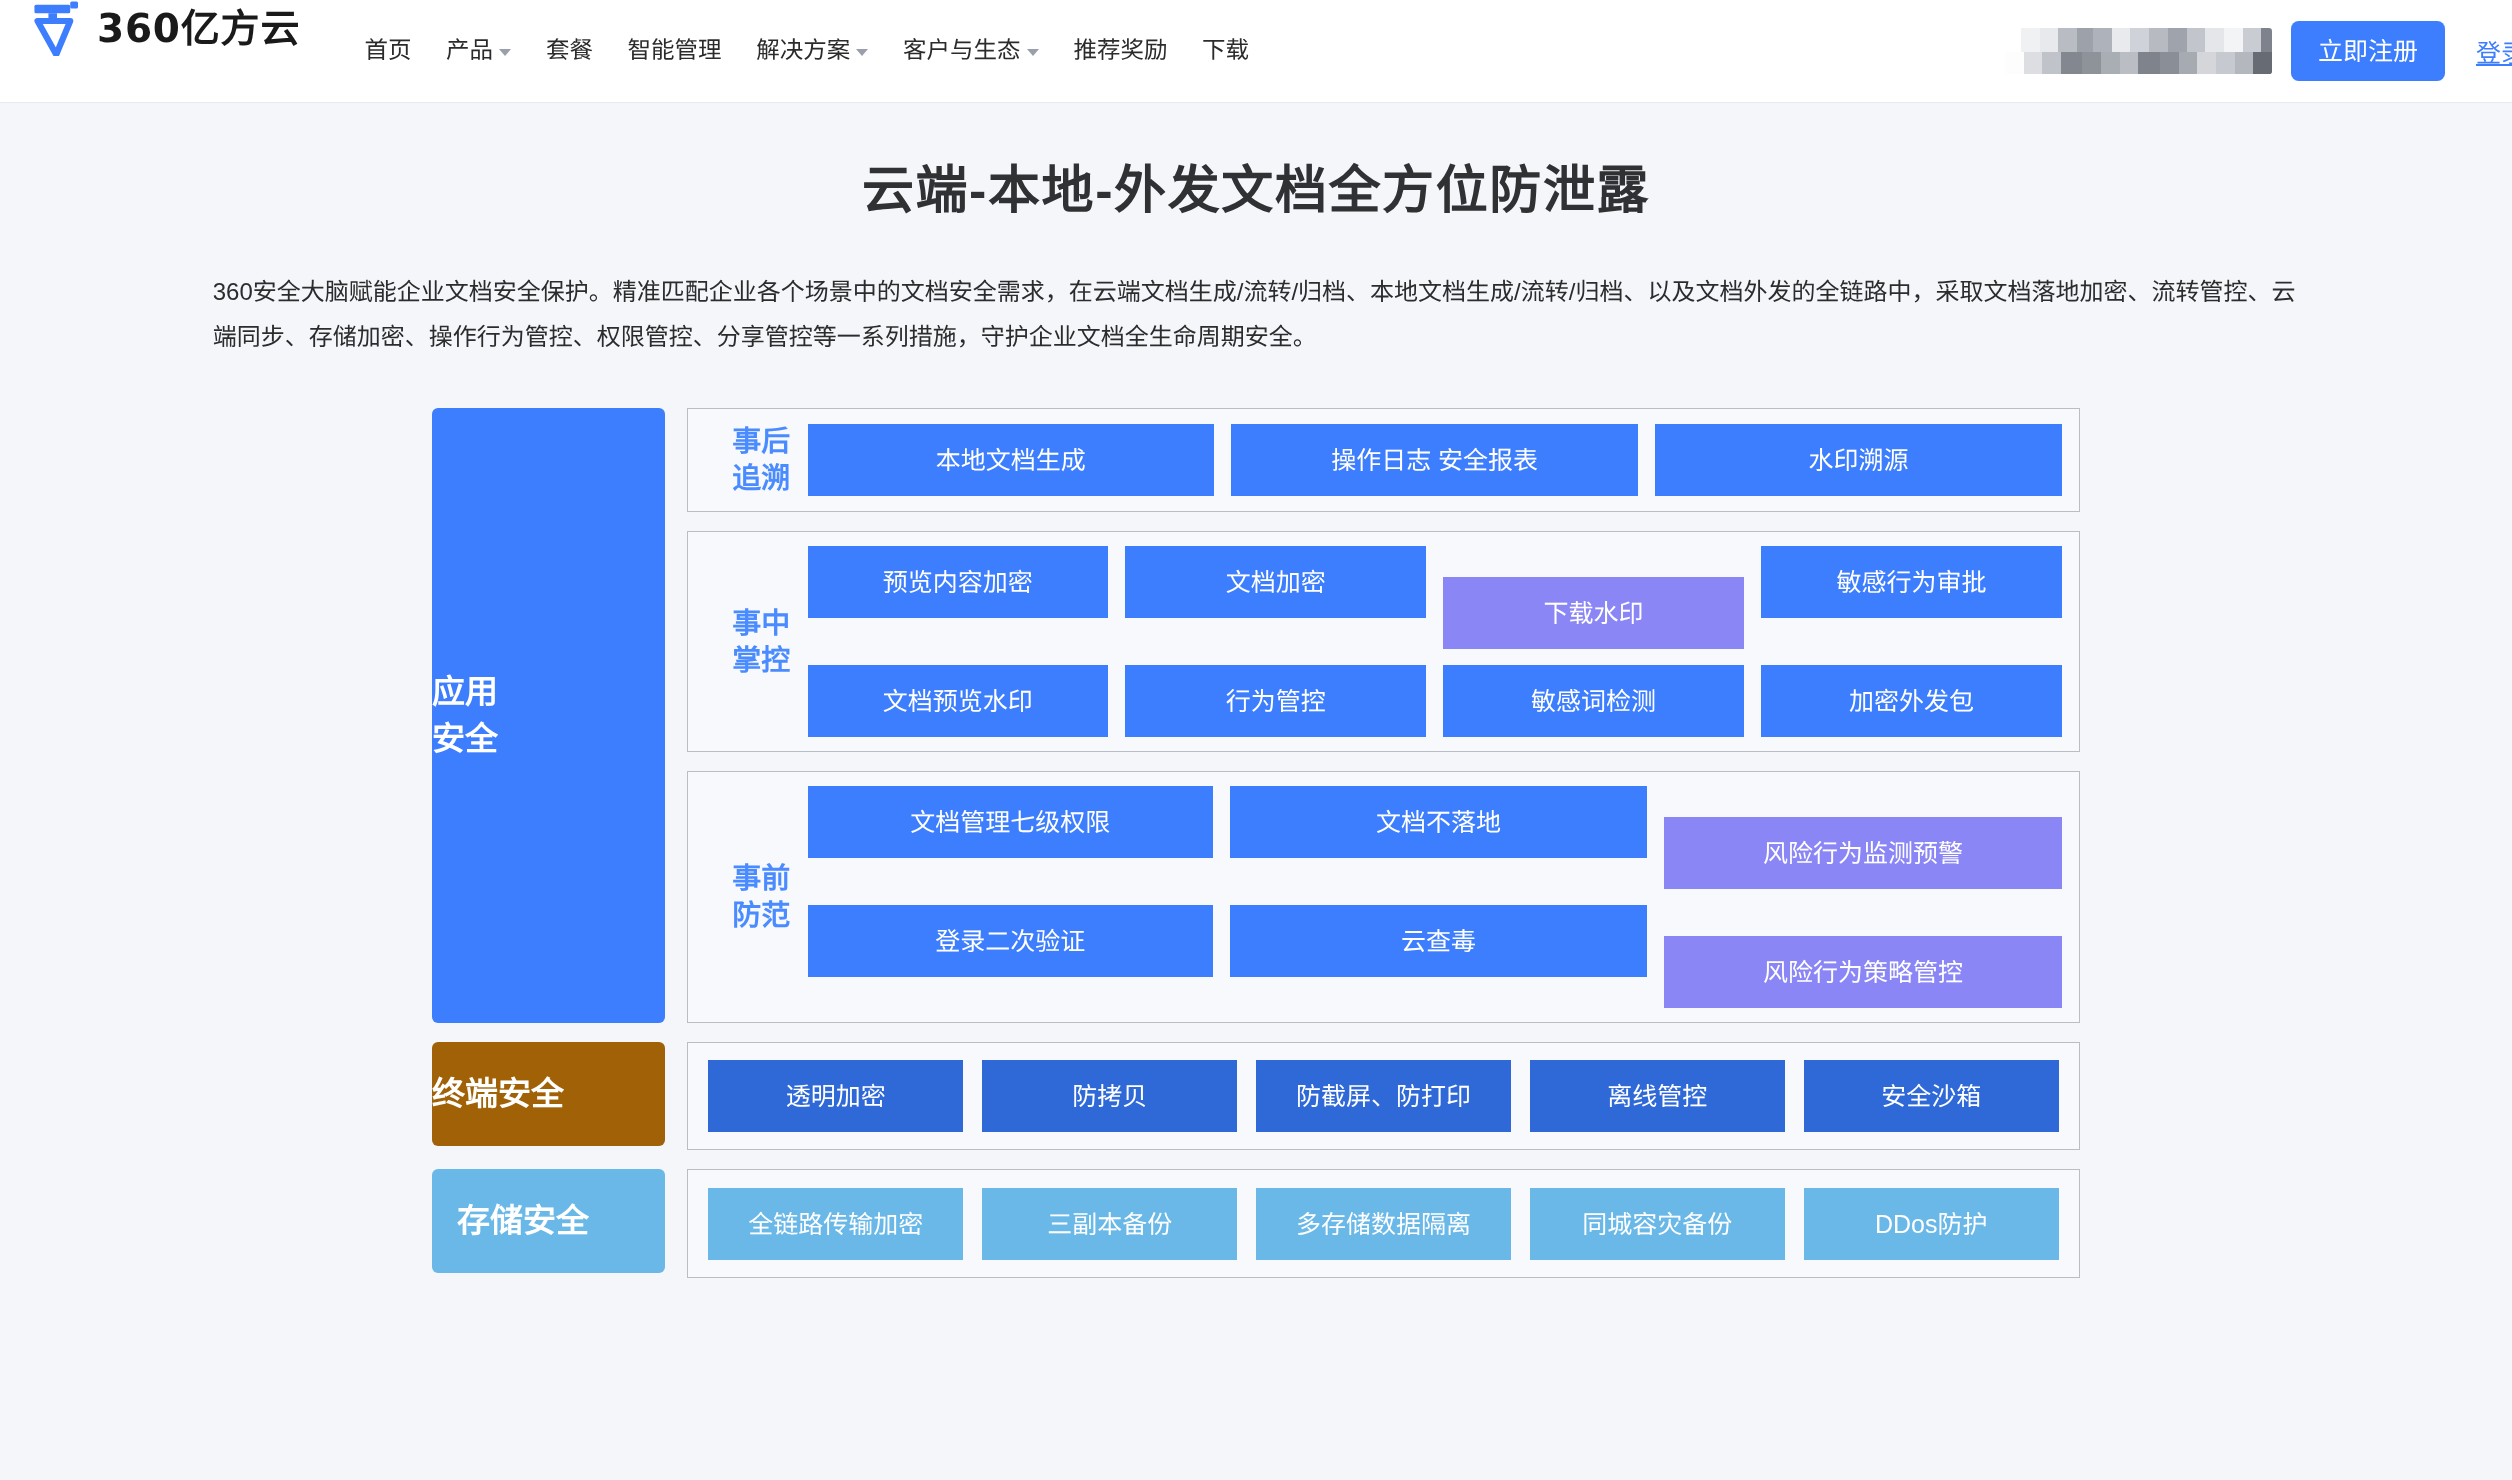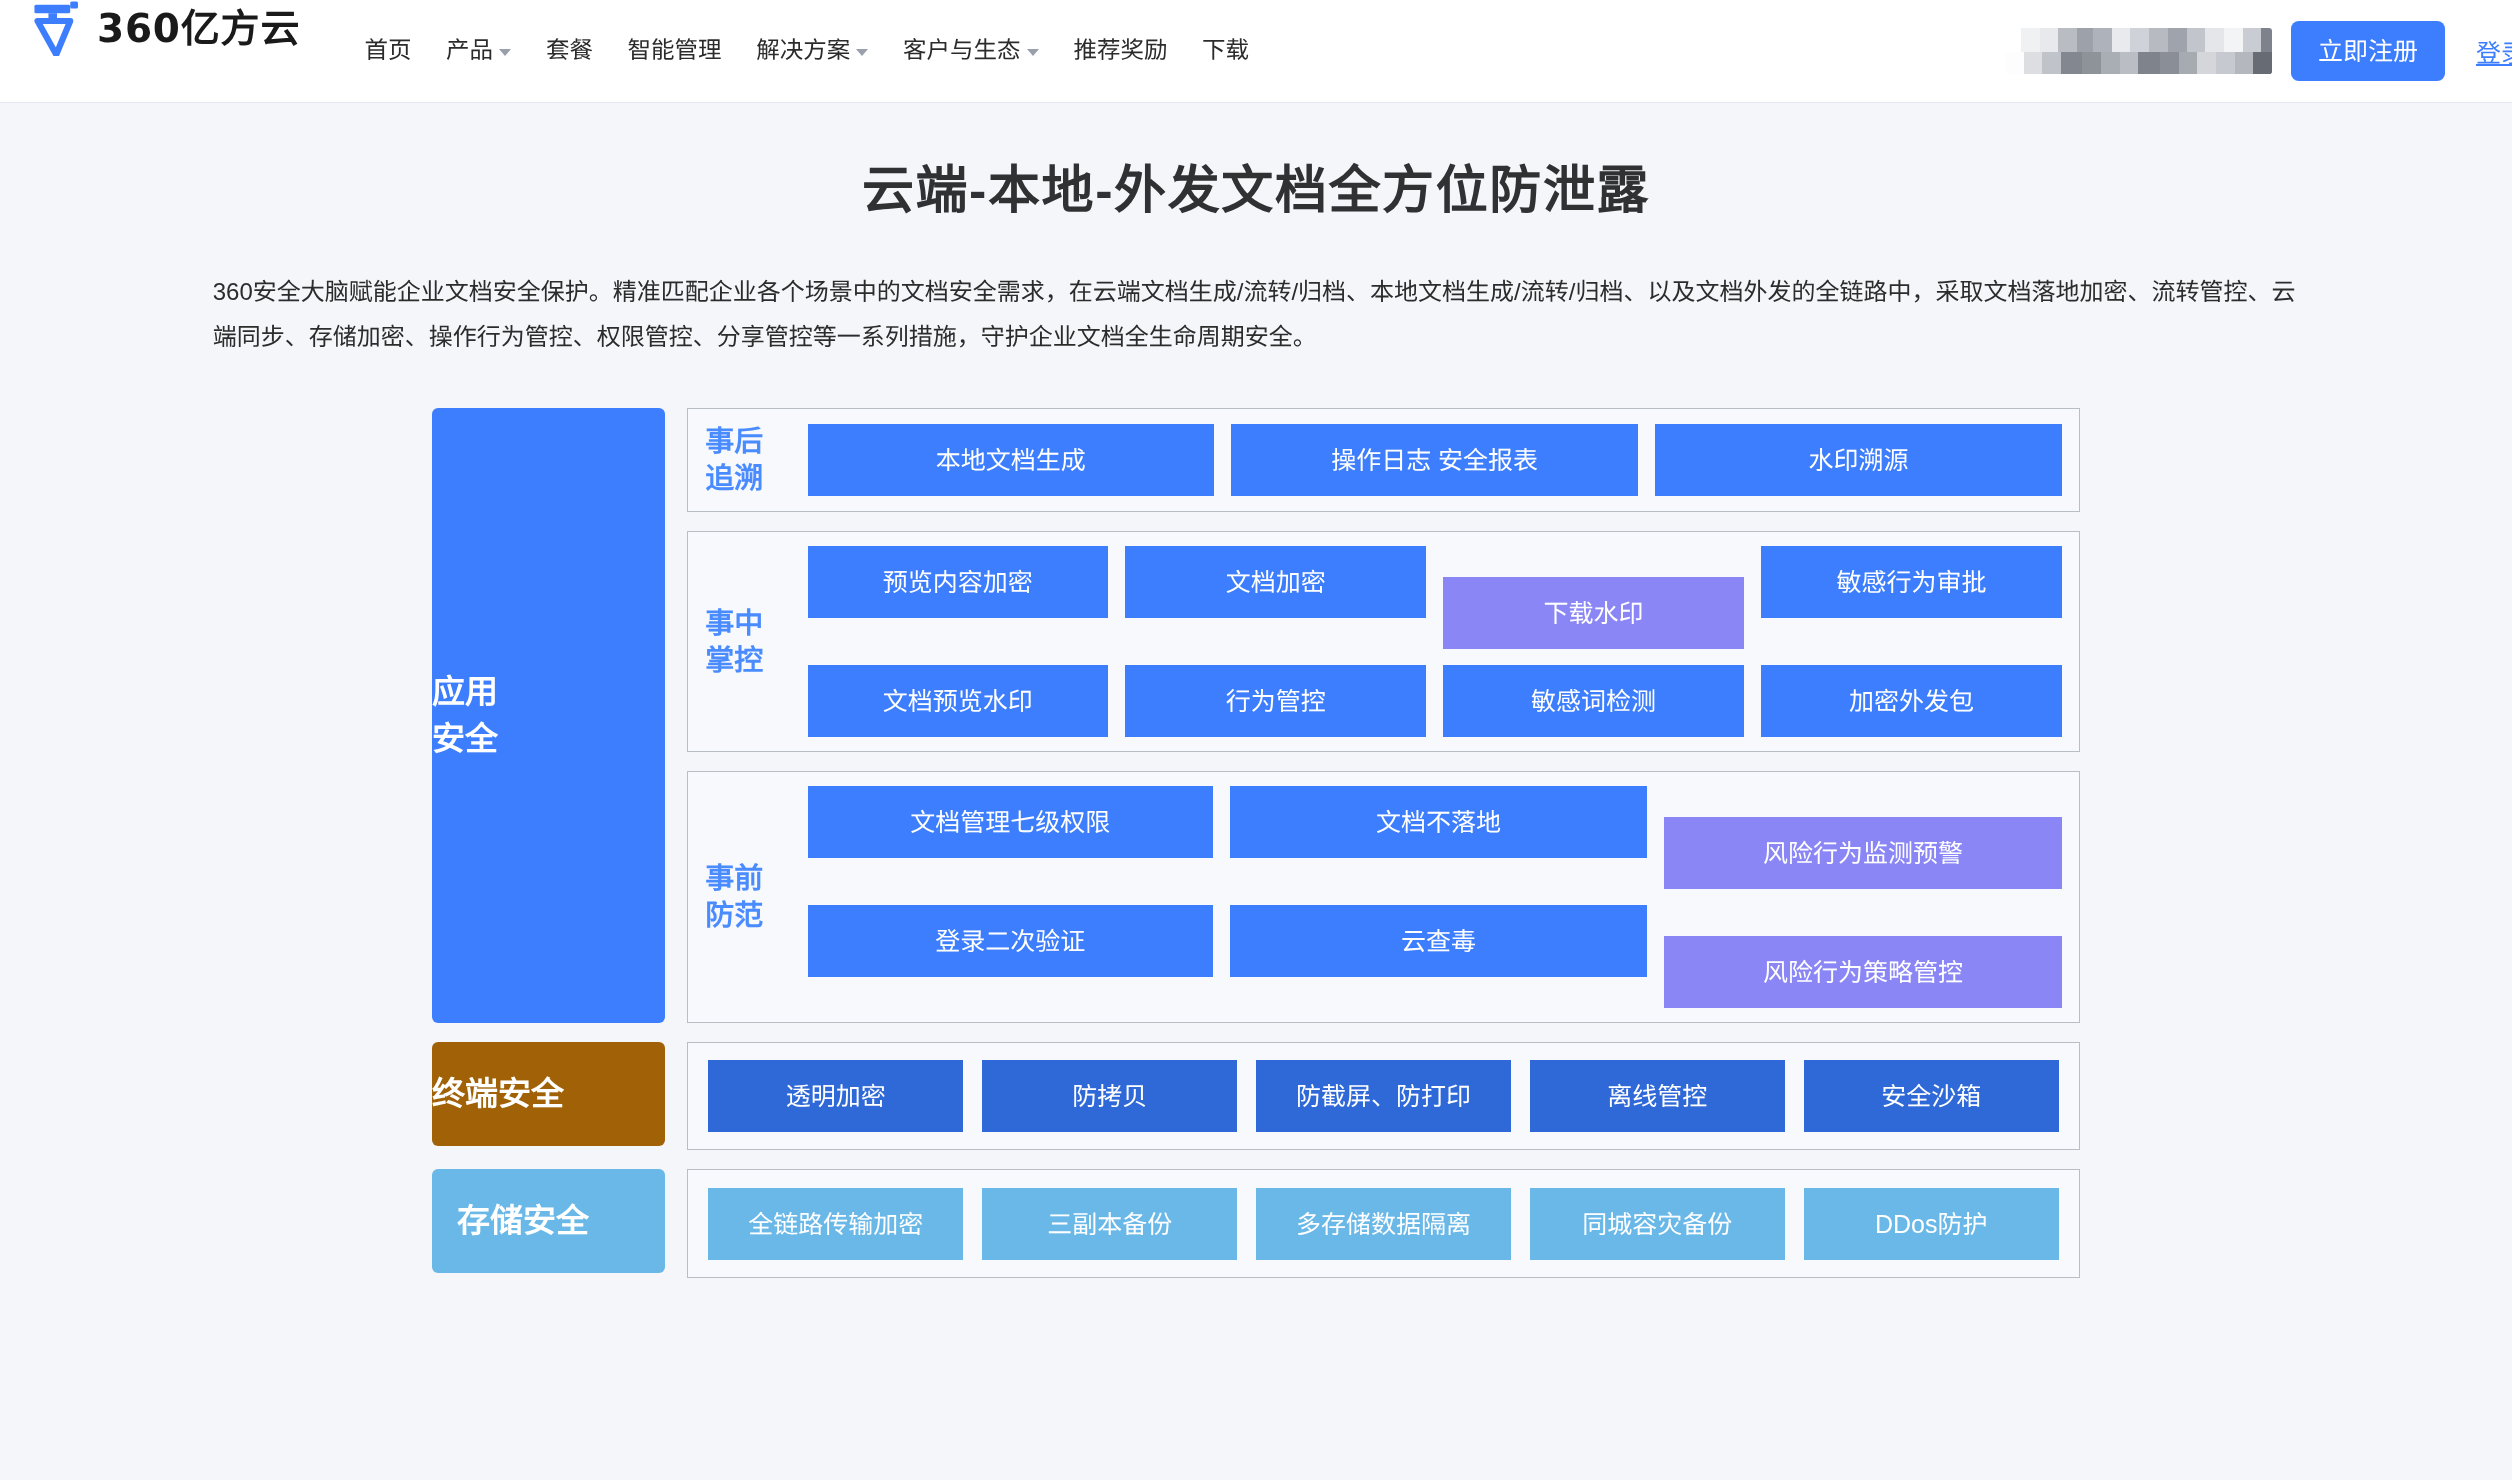--- a/index.html
+++ b/index.html
@@ -222,21 +222,21 @@
     padding: 14px 17.3px;
     gap: 17.3px;
   }
   .stage-name {
     flex: 0 0 auto;
     width: 85px;
     color: #4a8cff;
     font-size: 29px;
     font-weight: 700;
     line-height: 1.28;
-    text-align: left;
+    text-align: right;
   }
   .stage-grid {
     flex: 1 1 auto;
     display: flex;
     flex-direction: column;
     gap: 15.7px;
   }
   .stage-line {
     display: flex;
     gap: 17.3px;

